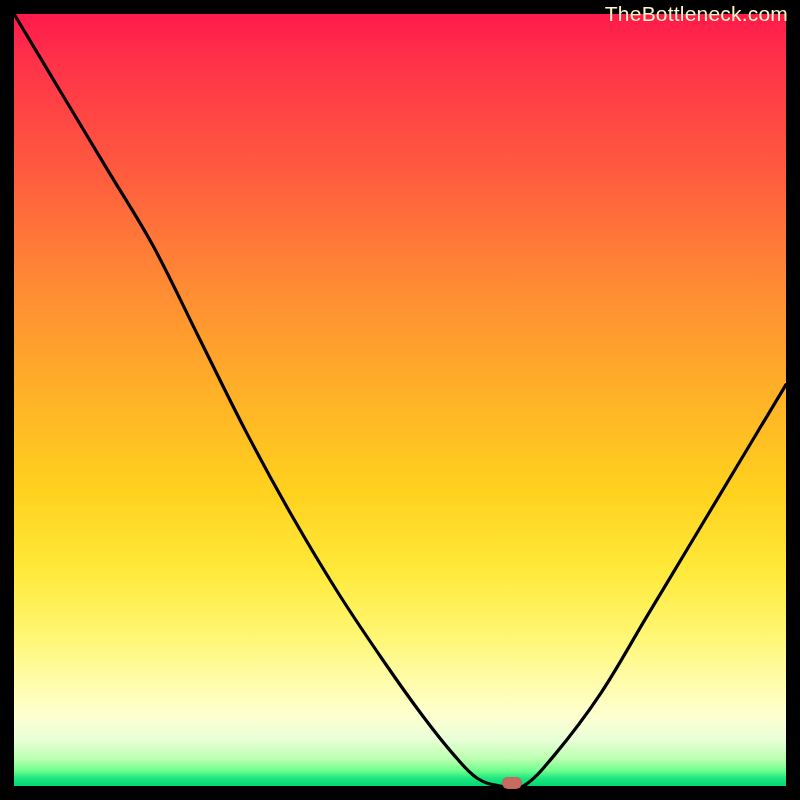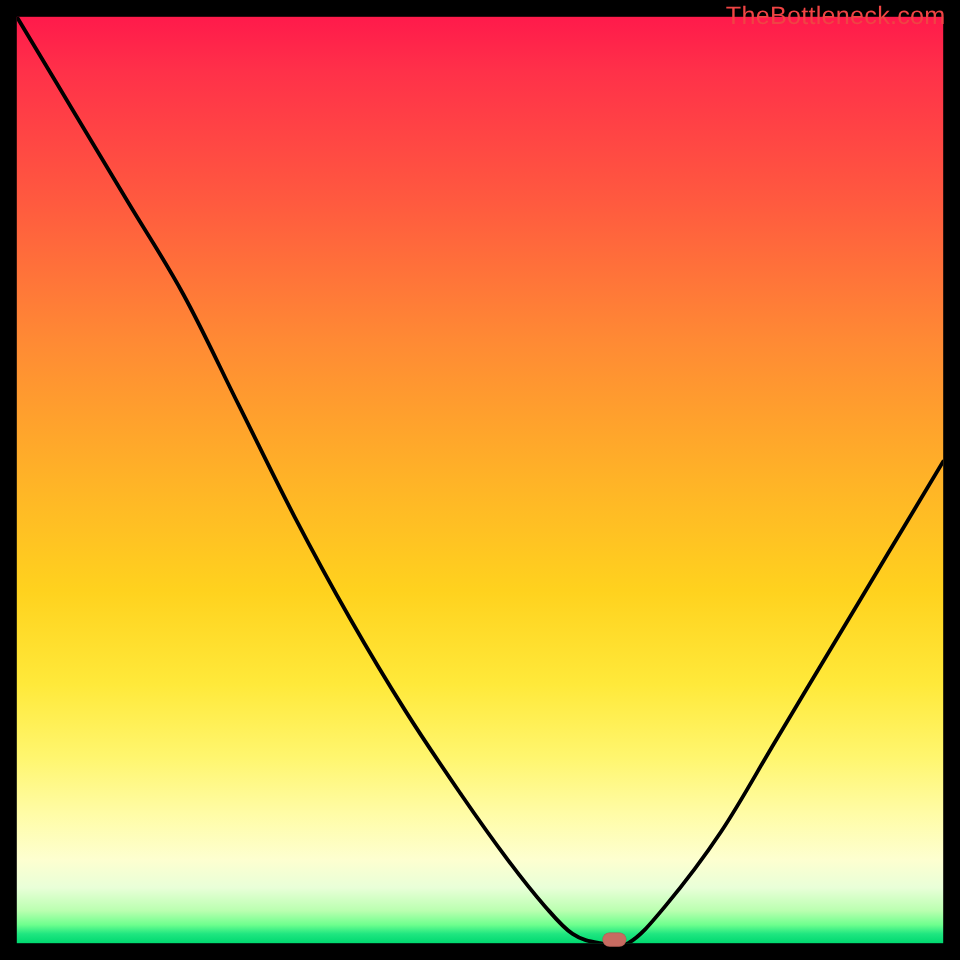--- a/index.html
+++ b/index.html
@@ -40,21 +40,21 @@
       #baffb0 96.5%,
       #6fff8e 98%,
       #1fe680 99%,
       #00d870 100%
     );
   }
   .watermark {
     position: absolute;
     top: 2px;
     right: 12px;
-    color: #ef4444;
+    color: #fef9c3;
     font-size: 21px;
     font-weight: 500;
     letter-spacing: 0.2px;
     user-select: none;
   }
   svg.curve {
     position: absolute;
     left: 0;
     top: 0;
     width: 772px;

